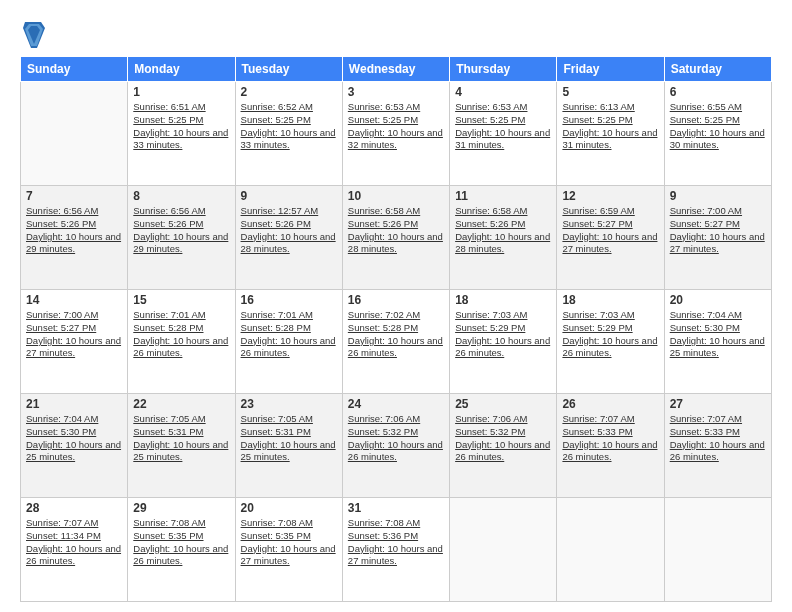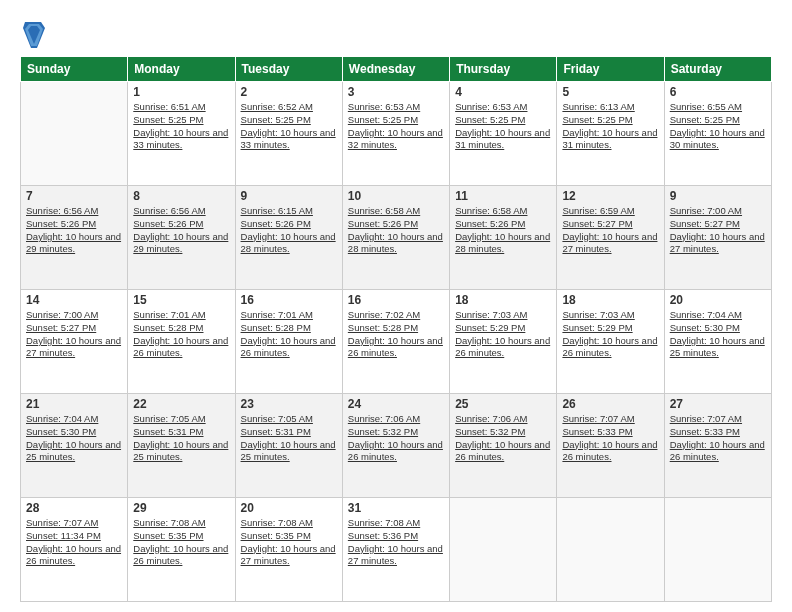--- a/index.html
+++ b/index.html
@@ -44,21 +44,21 @@
     .location-title {
       font-size: 15px;
       color: #555;
     }
     .calendar-table {
       width: 100%;
       border-collapse: collapse;
       flex: 1;
     }
     .calendar-table thead tr th {
-      background-color: #15803d;
+      background-color: #3b82f6;
       color: #fff;
       font-size: 12px;
       font-weight: bold;
       padding: 5px 6px;
       text-align: left;
       border: 1px solid #fff;
     }
     .calendar-table tbody tr td {
       border: 1px solid #ccc;
       vertical-align: top;
@@ -178,21 +178,21 @@
           </td>
           <td>
             <span class="day-number">8</span>
             <div class="day-info">Sunrise: 6:56 AM
 Sunset: 5:26 PM
 Daylight: 10 hours
 and 29 minutes.</div>
           </td>
           <td>
             <span class="day-number">9</span>
-            <div class="day-info">Sunrise: 6:15 AM
+            <div class="day-info">Sunrise: 12:57 AM
 Sunset: 5:26 PM
 Daylight: 10 hours
 and 28 minutes.</div>
           </td>
           <td>
             <span class="day-number">10</span>
             <div class="day-info">Sunrise: 6:58 AM
 Sunset: 5:26 PM
 Daylight: 10 hours
 and 28 minutes.</div>

